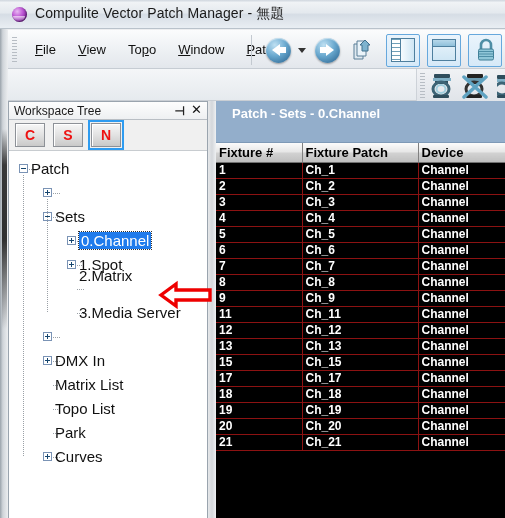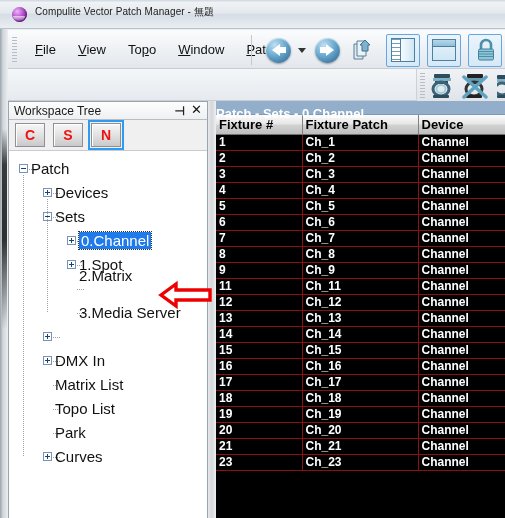--- a/index.html
+++ b/index.html
@@ -40,21 +40,21 @@
     box-shadow: inset -1px -1px 2px rgba(0,0,0,0.4);
   }
   .app-icon::after{
     content:"";
     position:absolute; left:1px; bottom:1px; width:12px; height:5px;
     border-radius:0 0 7px 7px;
     background: linear-gradient(to bottom, rgba(255,255,255,0.65), rgba(255,255,255,0.1));
   }
   .title-text {
     position: absolute; left: 35px; top: 5px;
-    font-size: 10px; color: #1a1a1a;
+    font-size: 14px; color: #1a1a1a;
     letter-spacing: 0.1px;
     white-space: nowrap;
   }
 
   
   .client {
     position: absolute; left: 0px; top: 29px;
     width: 505px; height: 489px;
     background: #edeef0;
   }
@@ -261,23 +261,23 @@
     position:absolute; left:208px; top:72px; width:8px; height:417px;
     background: linear-gradient(to right,#e6e8ea,#d4d7db,#eef0f2);
   }
 
   
   .gridPanel {
     position:absolute; left:216px; top:72px; width:289px; height:446px;
     background:#000; overflow:hidden;
   }
   .gridHeader {
-    height:14px; background:#93aecb;
+    height:42px; background:#93aecb;
     color:#ffffff; font-size:13px; font-weight:bold;
-    line-height:26px; padding-left:0;
+    line-height:26px; padding-left:16px;
     box-sizing:border-box;
     border-bottom:1px solid #7e99b6;
     white-space:nowrap;
   }
   table.grid {
     border-collapse:collapse; width:289px; table-layout:fixed;
     font-size:12px;
   }
   table.grid th {
     background: linear-gradient(to bottom,#fbfbfb 0%,#e6e6e6 48%,#d2d2d2 52%,#bfbfbf 100%);
@@ -417,21 +417,20 @@
         <div class="csnBtn csn1">S</div>
         <div class="csnBtn csn2 sel">N</div>
       </div>
 
       <div class="treeArea" id="tree-area">
           <div class="doth" style="left: 20px; top: 18px; width: 8px;"></div>
           <div class="expander" style="left: 10px; top: 13px;"></div>
           <div class="tnode" style="left: 22px; top: 6px;"><span class="lbl">Patch</span></div>
           <div class="doth" style="left: 44px; top: 42px; width: 8px;"></div>
           <div class="expander plus" style="left: 34px; top: 37px;"></div>
-          <div class="tnode" style="left: 46px; top: 30px;"><span class="lbl">Devices</span></div>
           <div class="doth" style="left: 44px; top: 66px; width: 8px;"></div>
           <div class="expander" style="left: 34px; top: 61px;"></div>
           <div class="tnode" style="left: 46px; top: 54px;"><span class="lbl">Sets</span></div>
           <div class="doth" style="left: 68px; top: 90px; width: 8px;"></div>
           <div class="expander plus" style="left: 58px; top: 85px;"></div>
           <div class="tnode sel" style="left: 70px; top: 78px;"><span class="lbl">0.Channel</span></div>
           <div class="doth" style="left: 68px; top: 114px; width: 8px;"></div>
           <div class="expander plus" style="left: 58px; top: 109px;"></div>
           <div class="tnode" style="left: 70px; top: 102px; text-align: center;"><span class="lbl">1.Spot</span></div>
           <div class="doth" style="left: 68px; top: 138px; width: 8px;"></div>
@@ -528,35 +527,25 @@
               <td class="c0">12</td>
               <td class="c1">Ch_12</td>
               <td class="c2">Channel</td>
             </tr>
             <tr>
               <td class="c0">13</td>
               <td class="c1">Ch_13</td>
               <td class="c2">Channel</td>
             </tr>
             <tr>
-              <td class="c0">14</td>
-              <td class="c1">Ch_14</td>
-              <td class="c2">Channel</td>
-            </tr>
-            <tr>
               <td class="c0">15</td>
               <td class="c1">Ch_15</td>
               <td class="c2">Channel</td>
             </tr>
             <tr>
-              <td class="c0">16</td>
-              <td class="c1">Ch_16</td>
-              <td class="c2">Channel</td>
-            </tr>
-            <tr>
               <td class="c0">17</td>
               <td class="c1">Ch_17</td>
               <td class="c2">Channel</td>
             </tr>
             <tr>
               <td class="c0">18</td>
               <td class="c1">Ch_18</td>
               <td class="c2">Channel</td>
             </tr>
             <tr>
@@ -565,25 +554,20 @@
               <td class="c2">Channel</td>
             </tr>
             <tr>
               <td class="c0">20</td>
               <td class="c1">Ch_20</td>
               <td class="c2">Channel</td>
             </tr>
             <tr>
               <td class="c0">21</td>
               <td class="c1">Ch_21</td>
-              <td class="c2">Channel</td>
-            </tr>
-            <tr>
-              <td class="c0">23</td>
-              <td class="c1">Ch_23</td>
               <td class="c2">Channel</td>
             </tr>
           </tbody>
       </table>
     </div>
 
   </div>
 </div>
 
 </body></html>

